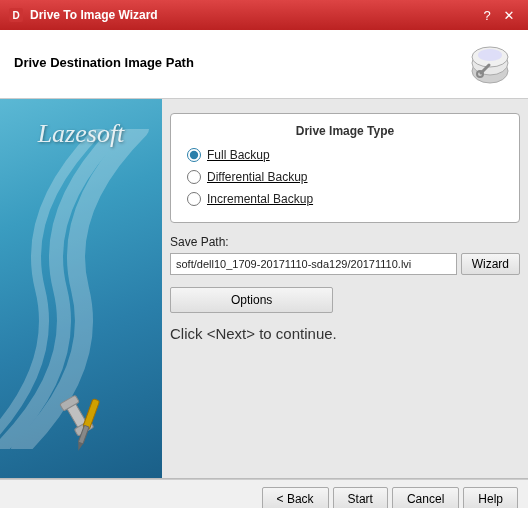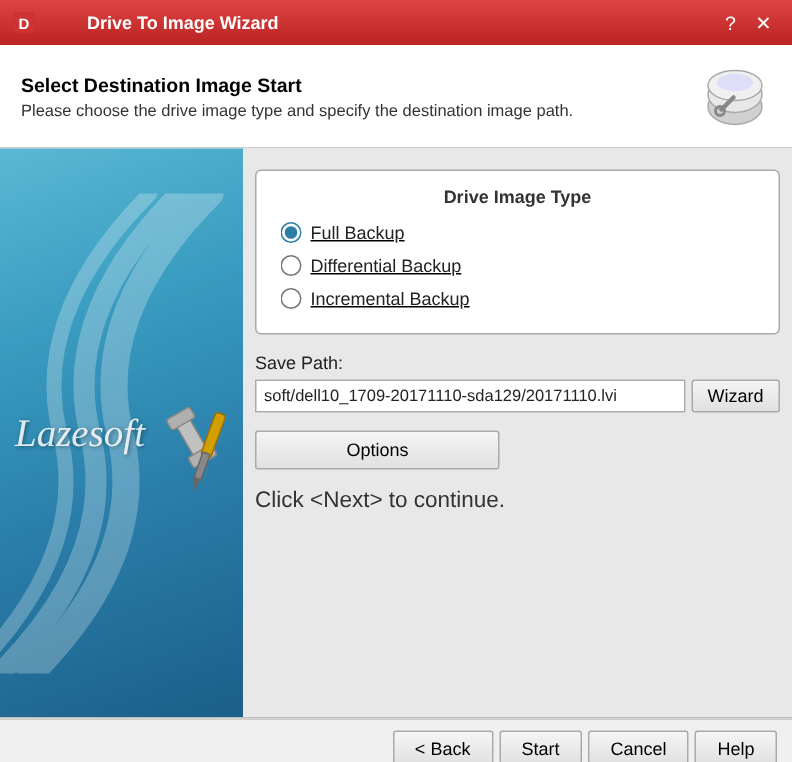--- a/index.html
+++ b/index.html
@@ -27,21 +27,20 @@
       margin-right: 6px;
       display: flex;
       align-items: center;
       justify-content: center;
     }
     .title-bar-text {
       flex: 1;
       color: white;
       font-size: 12px;
       font-weight: bold;
-      margin-left: 28px;
     }
     .title-bar-btn {
       width: 22px;
       height: 22px;
       border: none;
       background: transparent;
       color: white;
       font-size: 13px;
       cursor: pointer;
       display: flex;
@@ -84,21 +83,21 @@
       background: #e8e8e8;
       height: calc(508px - 30px - 60px - 38px);
       border-bottom: 1px solid #bbb;
     }
 
     
     .sidebar {
       width: 162px;
       background: linear-gradient(160deg, #5bb8d4 0%, #3a9cc0 30%, #2a7faa 60%, #1a5f88 100%);
       display: flex;
-      flex-direction: row;
+      flex-direction: column;
       align-items: center;
       justify-content: space-between;
       padding: 20px 10px;
       position: relative;
       overflow: hidden;
     }
     .sidebar-logo {
       font-family: Georgia, serif;
       font-style: italic;
       font-size: 26px;
@@ -255,22 +254,21 @@
       <text x="8" y="12" text-anchor="middle" fill="white" font-size="10" font-weight="bold">D</text>
     </svg>
   </div>
   <span class="title-bar-text">Drive To Image Wizard</span>
   <button class="title-bar-btn">?</button>
   <button class="title-bar-btn close">✕</button>
 </div>
 
 <div class="header">
   <div class="header-text">
-    <h2>Select Destination Image Start</h2>
-    <p>Please choose the drive image type and specify the destination image path.</p>
+    <h2>Drive Destination Image Path</h2>
   </div>
   <div class="header-icon">
     <svg width="46" height="46" viewBox="0 0 46 46">
       <ellipse cx="23" cy="30" rx="18" ry="12" fill="#d0d0d0" stroke="#aaa" stroke-width="1"></ellipse>
       <ellipse cx="23" cy="22" rx="18" ry="12" fill="#e8e8e8" stroke="#aaa" stroke-width="1"></ellipse>
       <ellipse cx="23" cy="16" rx="18" ry="10" fill="#f0f0f0" stroke="#aaa" stroke-width="1"></ellipse>
       <ellipse cx="23" cy="14" rx="12" ry="6" fill="#ccccff" opacity="0.5"></ellipse>
 
       <line x1="14" y1="32" x2="22" y2="24" stroke="#888" stroke-width="3" stroke-linecap="round"></line>
       <circle cx="13" cy="33" r="3" fill="none" stroke="#888" stroke-width="2"></circle>

